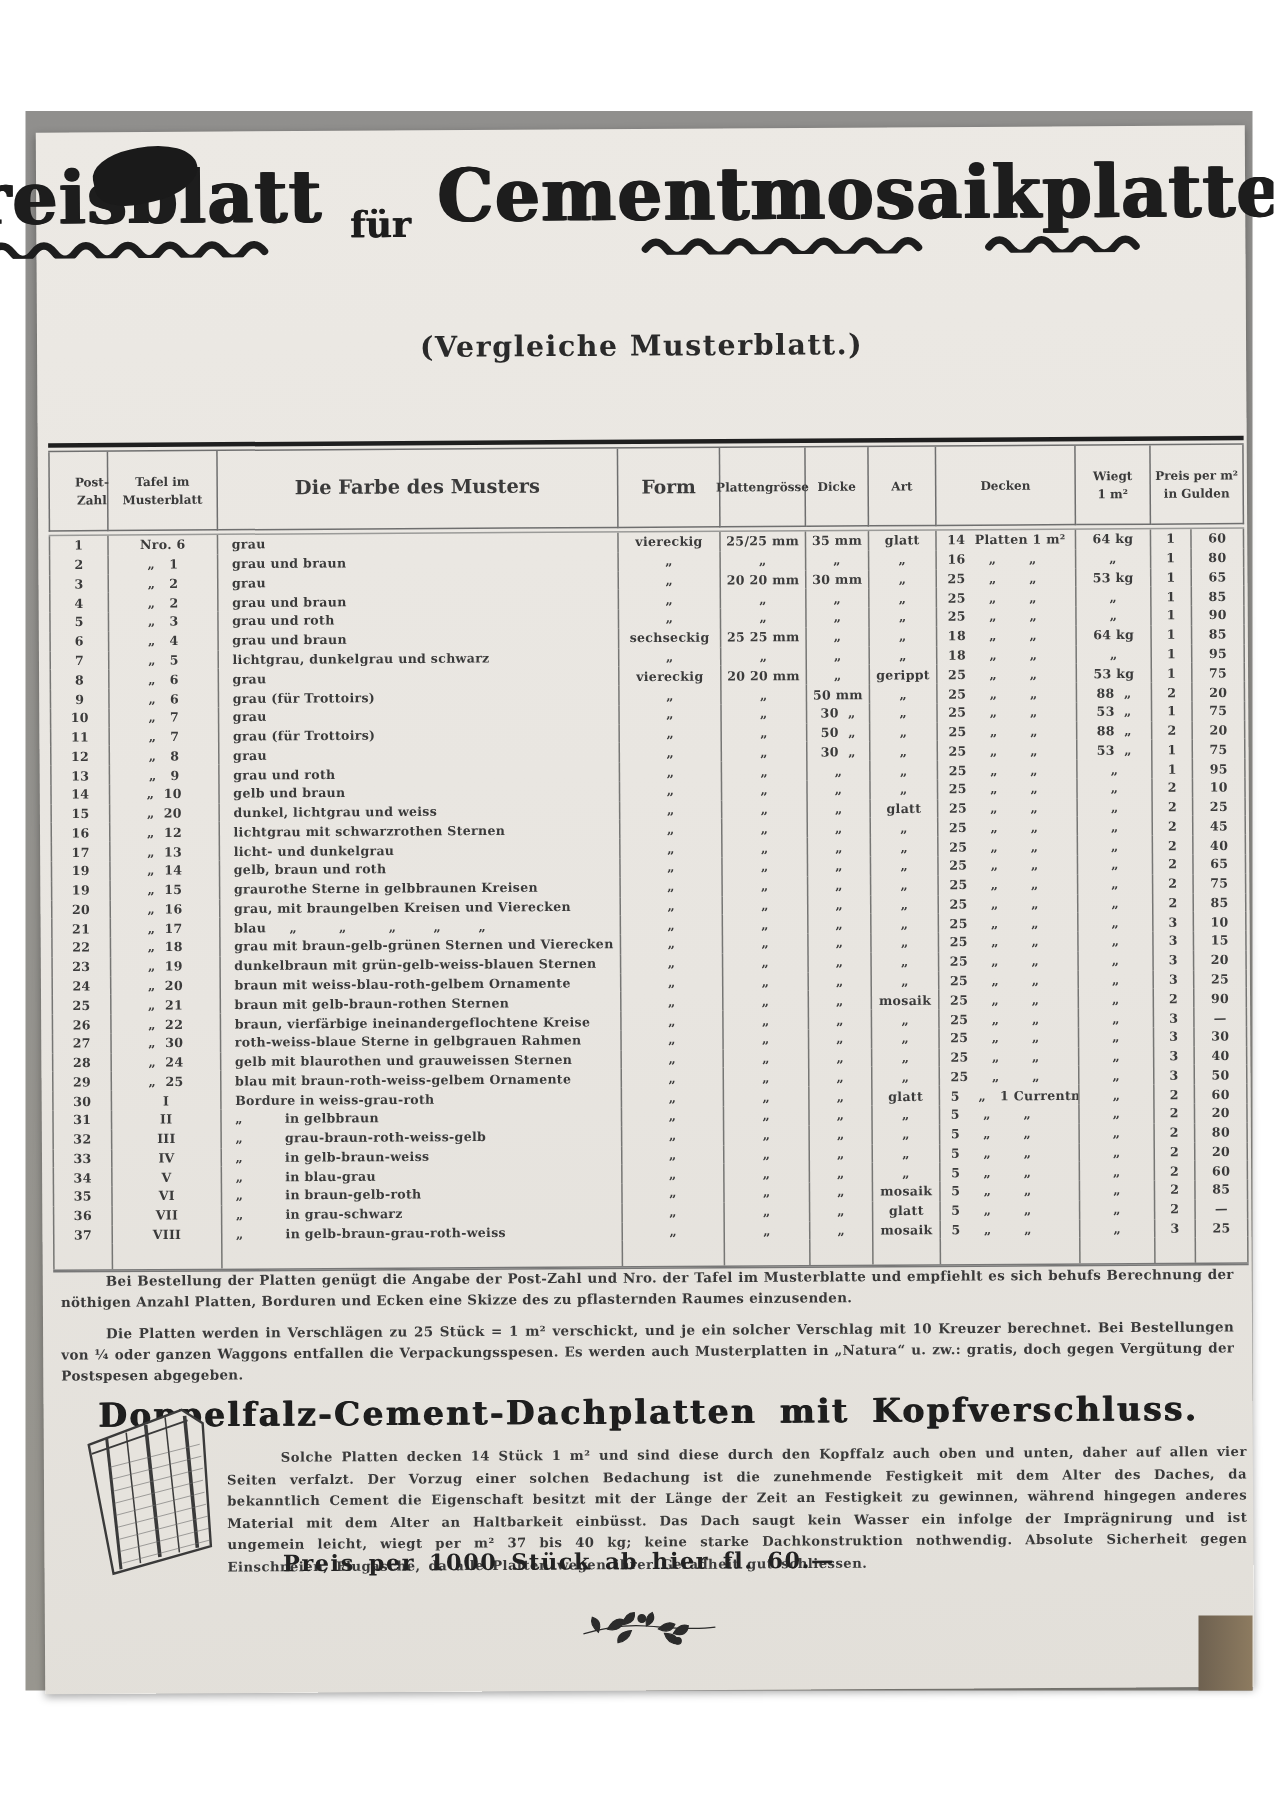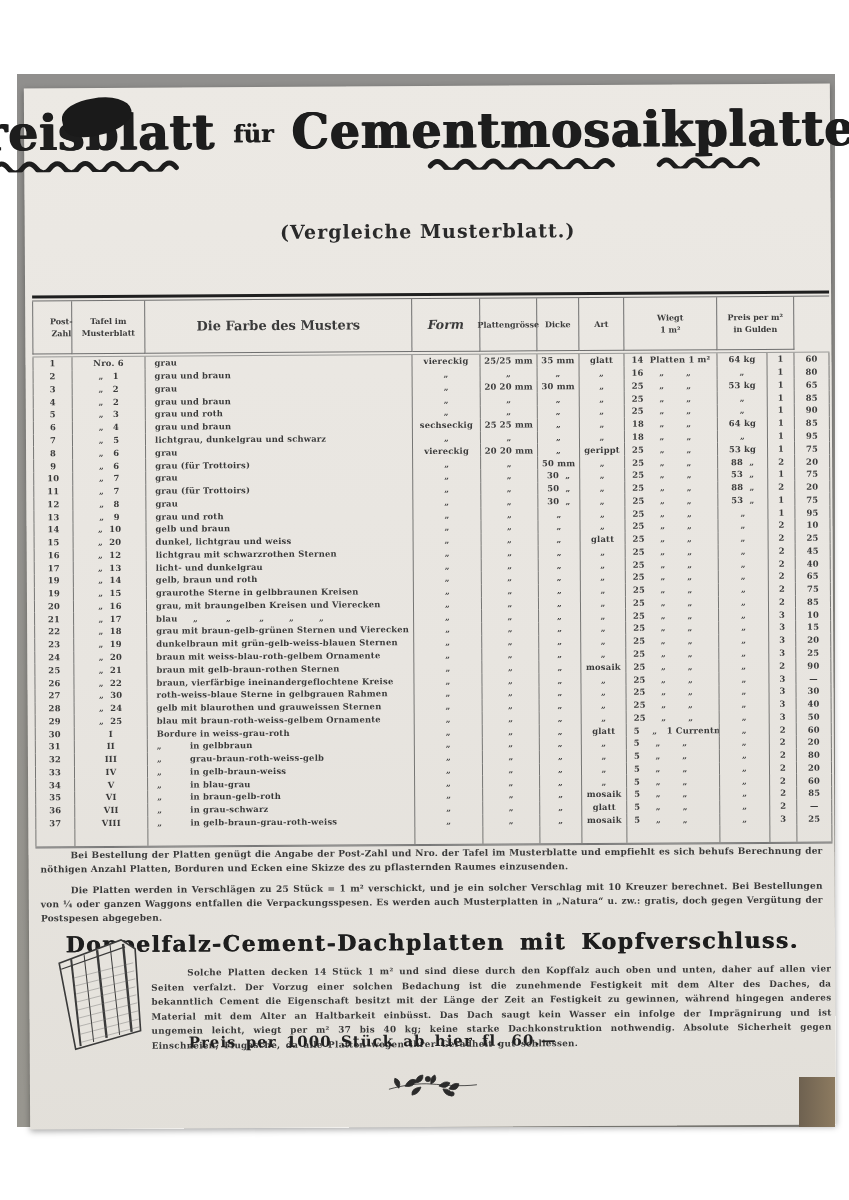--- a/index.html
+++ b/index.html
@@ -14,37 +14,37 @@
   .paper{position:absolute;left:10px;top:12px;width:806px;height:1041px;
          background:linear-gradient(178deg,#ece9e4,#e8e5e0 55%,#e2dfd9);
          transform:rotate(-0.35deg);box-shadow:0 2px 6px rgba(0,0,0,.35);z-index:2;}
 
   
   .title-wrap{position:absolute;top:20px;left:0;width:100%;display:flex;
               justify-content:center;align-items:flex-start;gap:18px;color:#1d1d1d;}
   .tw{display:flex;flex-direction:column;align-items:center;}
   .big-word{font-size:47px;font-weight:bold;letter-spacing:1px;line-height:1.05;
             text-shadow:.8px 0 0 currentColor,-.8px 0 0 currentColor;transform:scaleY(1.04);}
-  .small-word{font-size:24px;font-weight:bold;margin-top:12px;
+  .small-word{font-size:24px;font-weight:bold;margin-top:28px;
             text-shadow:.5px 0 0 currentColor;text-align:right;}
   .squiggle{margin-top:3px;}
   .subtitle{position:absolute;top:134px;left:0;width:100%;text-align:center;
             font-size:19px;font-weight:bold;color:#2a2a2a;letter-spacing:1px;}
 
   
   .price-table{position:absolute;left:7px;top:207px;width:797px;
                border-top:3px solid #1f1f1f;color:#3b3b3b;}
   .tinner{margin-top:2px;border-top:1px solid #6f6f6f;border-bottom:1px solid #777;}
   .grid{display:grid;grid-template-columns:40px 73px 267px 68px 57px 42px 45px 93px 50px 27px 35px;}
   .thead .cell{border-right:1px solid #6f6f6f;border-bottom:1px solid #6f6f6f;
                display:flex;align-items:center;justify-content:center;text-align:center;
                height:52px;font-weight:bold;font-size:8px;white-space:pre-line;line-height:1.5;}
   .thead .cell:first-child{border-left:1px solid #6f6f6f;padding-left:18px;}
   .h-farbe{font-size:13px !important;}
-  .h-form{font-size:12.5px !important;font-style:italic;}
+  .h-form{font-size:12.5px !important;}
   .hrule{height:2px;border-bottom:1px solid #9a9a98;}
   .tbody{border-bottom:1px solid #777;}
   .trow{display:grid;grid-template-columns:40px 73px 267px 68px 57px 42px 45px 93px 50px 27px 35px;
         height:12.78px;}
   .trow .cell{border-right:1px solid #767674;font-size:8.4px;font-weight:bold;
         white-space:pre;display:flex;align-items:center;justify-content:center;
         overflow:hidden;letter-spacing:.2px;}
   .trow .cell:first-child{border-left:1px solid #767674;}
   .c-farbe{justify-content:flex-start !important;padding-left:9px;}
   .c-decken{justify-content:flex-start !important;padding-left:7px;}
@@ -99,20 +99,21 @@
         <div class="grid thead">
           <div class="cell">Post-
 Zahl</div>
           <div class="cell">Tafel im
 Musterblatt</div>
           <div class="cell h-farbe">Die Farbe des Musters</div>
           <div class="cell h-form">Form</div>
           <div class="cell">Plattengrösse</div>
           <div class="cell">Dicke</div>
           <div class="cell">Art</div>
+          <div class="cell">Decken</div>
           <div class="cell">Wiegt
 1 m²</div>
           <div class="cell" style="grid-column:span 2">Preis per m²
 in Gulden</div>
         </div>
         <div class="hrule"></div>
         <div class="tbody">
             <div class="trow">
               <div class="cell c-post">1</div>
               <div class="cell c-tafel">Nro. 6</div>

